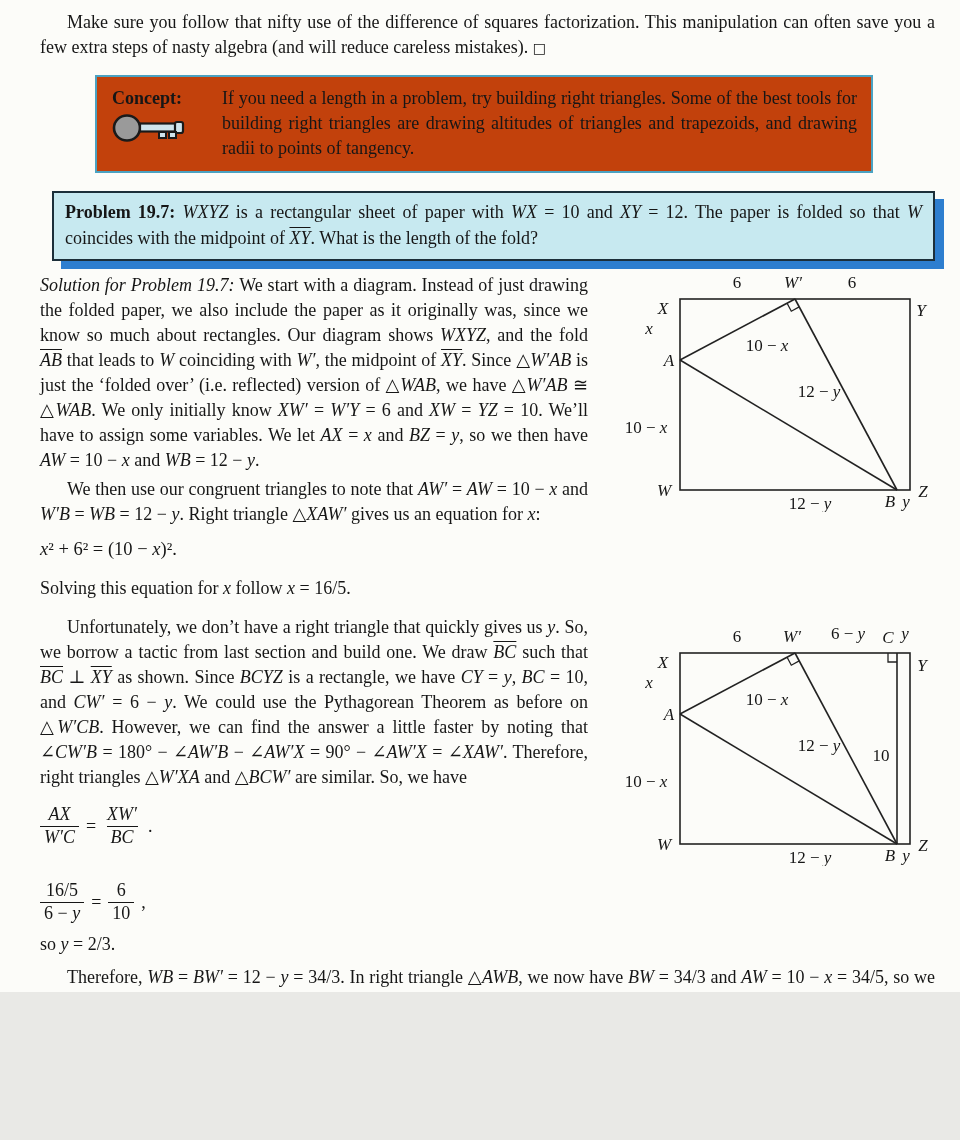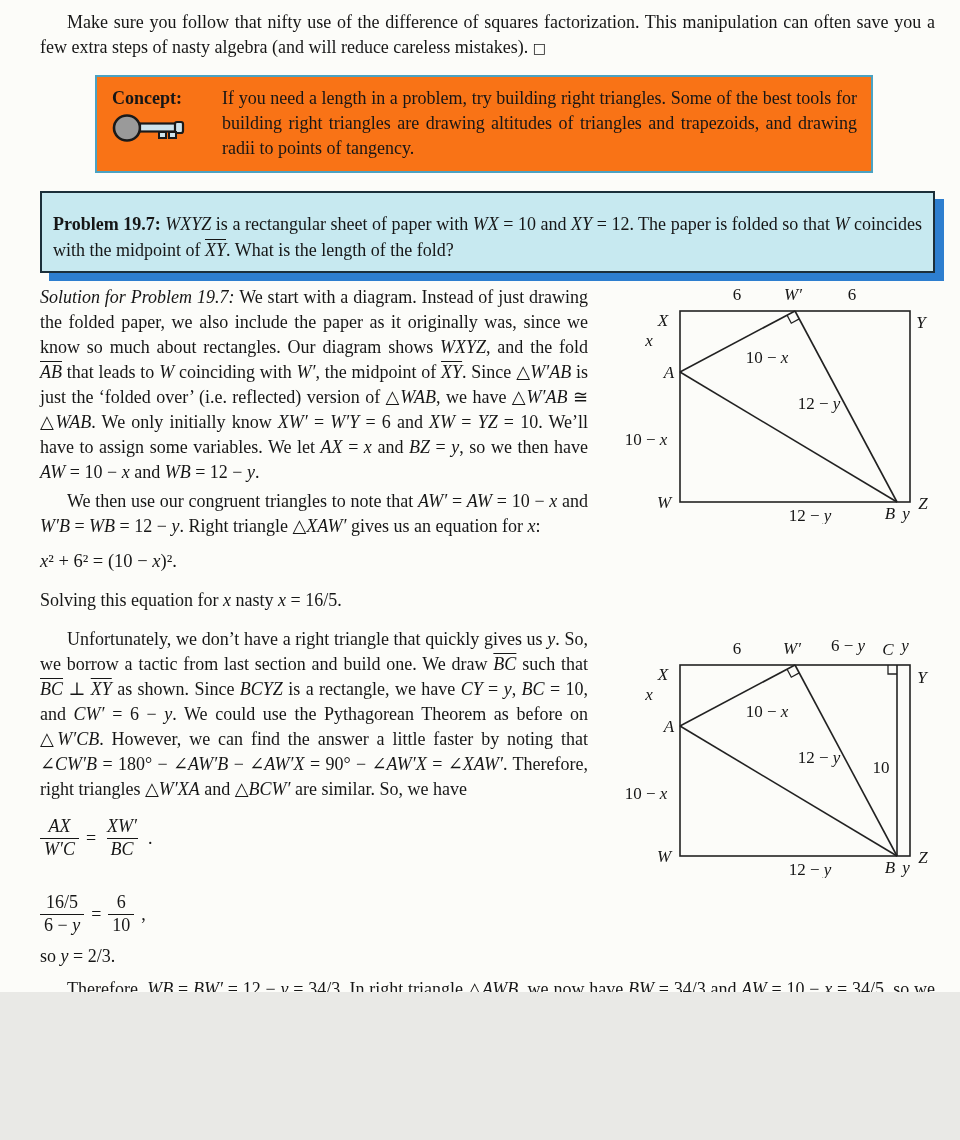--- a/index.html
+++ b/index.html
@@ -13,31 +13,31 @@
   p { margin:0; text-align:justify; }
   .indent { text-indent:27px; }
   .r-i  { font-style:italic; }
   .r-iov{ font-style:italic; text-decoration:overline; }
   .r-ov { text-decoration:overline; }
   .r-qed{ font-family:"DejaVu Sans",sans-serif; font-size:0.8em; }
 
   
   .concept-box {
     margin:14px 0 0 55px; width:778px; box-sizing:border-box;
-    background:#f97316; border:2px solid #4ba2c2;
+    background:#c2410c; border:2px solid #4ba2c2;
     padding:9px 14px 10px 15px; display:flex; gap:16px;
   }
   .concept-left { flex:none; width:94px; }
   .concept-label { font-weight:bold; }
   .concept-text { flex:1; }
 
   
   .problem-box {
-    margin:18px 0 0 0; background:#c7e9f0; border:2px solid #1c2f3a;
-    box-shadow:9px 8px 0 #2d7ecf; padding:18px 11px 8px 11px; line-height:26px;
+    margin:18px 0 0 12px; background:#c7e9f0; border:2px solid #1c2f3a;
+    box-shadow:9px 8px 0 #2d7ecf; padding:6px 11px 8px 11px; line-height:26px;
   }
   .problem-label { font-weight:bold; }
 
   
   .section { margin-top:12px; }
   .section::after { content:""; display:block; clear:both; }
   .fig { float:right; margin:-4px 0 4px 12px; }
   .fig svg { display:block; }
   .dline { stroke:#222; stroke-width:1.6; fill:none; }
   .dtext { font-family:"Liberation Serif","DejaVu Serif",serif; font-size:17px; fill:#161616; }
@@ -107,21 +107,21 @@
         <text class="dtext itl" x="290" y="238" text-anchor="middle">B</text>
         <text class="dtext itl" x="306" y="238" text-anchor="middle">y</text>
       </svg>
     </div>
     <p><span class="r-i">Solution for Problem 19.7: </span><span>We start with a diagram.  Instead of just drawing the folded paper, we also include the paper as it originally was, since we know so much about rectangles.  Our diagram shows </span><span class="r-i">WXYZ</span><span>, and the fold </span><span class="r-iov">AB</span><span> that leads to </span><span class="r-i">W</span><span> coinciding with </span><span class="r-i">W′</span><span>, the midpoint of </span><span class="r-iov">XY</span><span>. Since △</span><span class="r-i">W′AB</span><span> is just the ‘folded over’ (i.e. reflected) version of △</span><span class="r-i">WAB</span><span>, we have △</span><span class="r-i">W′AB</span><span> ≅ △</span><span class="r-i">WAB</span><span>.  We only initially know </span><span class="r-i">XW′</span><span> = </span><span class="r-i">W′Y</span><span> = 6 and </span><span class="r-i">XW</span><span> = </span><span class="r-i">YZ</span><span> = 10.  We’ll have to assign some variables.  We let </span><span class="r-i">AX</span><span> = </span><span class="r-i">x</span><span> and </span><span class="r-i">BZ</span><span> = </span><span class="r-i">y</span><span>, so we then have </span><span class="r-i">AW</span><span> = 10 − </span><span class="r-i">x</span><span> and </span><span class="r-i">WB</span><span> = 12 − </span><span class="r-i">y</span><span>.</span></p>
     <p class="indent" style="margin-top:4px"><span>We then use our congruent triangles to note that </span><span class="r-i">AW′</span><span> = </span><span class="r-i">AW</span><span> = 10 − </span><span class="r-i">x</span><span> and </span><span class="r-i">W′B</span><span> = </span><span class="r-i">WB</span><span> = 12 − </span><span class="r-i">y</span><span>. Right triangle △</span><span class="r-i">XAW′</span><span> gives us an equation for </span><span class="r-i">x</span><span>:</span></p>
   </div>
 
   <div class="eq" style="font-size:18.5px"><span class="r-i">x</span><span>² + 6² = (10 − </span><span class="r-i">x</span><span>)².</span></div>
 
-  <p style="margin-top:14px"><span>Solving this equation for </span><span class="r-i">x</span><span> nasty </span><span class="r-i">x</span><span> = 16/5.</span></p>
+  <p style="margin-top:14px"><span>Solving this equation for </span><span class="r-i">x</span><span> follow </span><span class="r-i">x</span><span> = 16/5.</span></p>
 
   <div class="section" style="margin-top:14px">
     <div class="fig" style="margin-top:-2px">
       <svg width="335" height="253" viewBox="0 0 335 253">
         <rect x="80" y="40" width="230" height="191" class="dline"></rect>
         <path d="M80 101 L195 40" class="dline"></path>
         <path d="M80 101 L297 231" class="dline"></path>
         <path d="M195 40 L297 231" class="dline"></path>
         <path d="M297 40 L297 231" class="dline"></path>
         <path d="M187.1 44.2 L191.3 52.2 L199.2 47.9" class="dline" style="stroke-width:1.3"></path>

